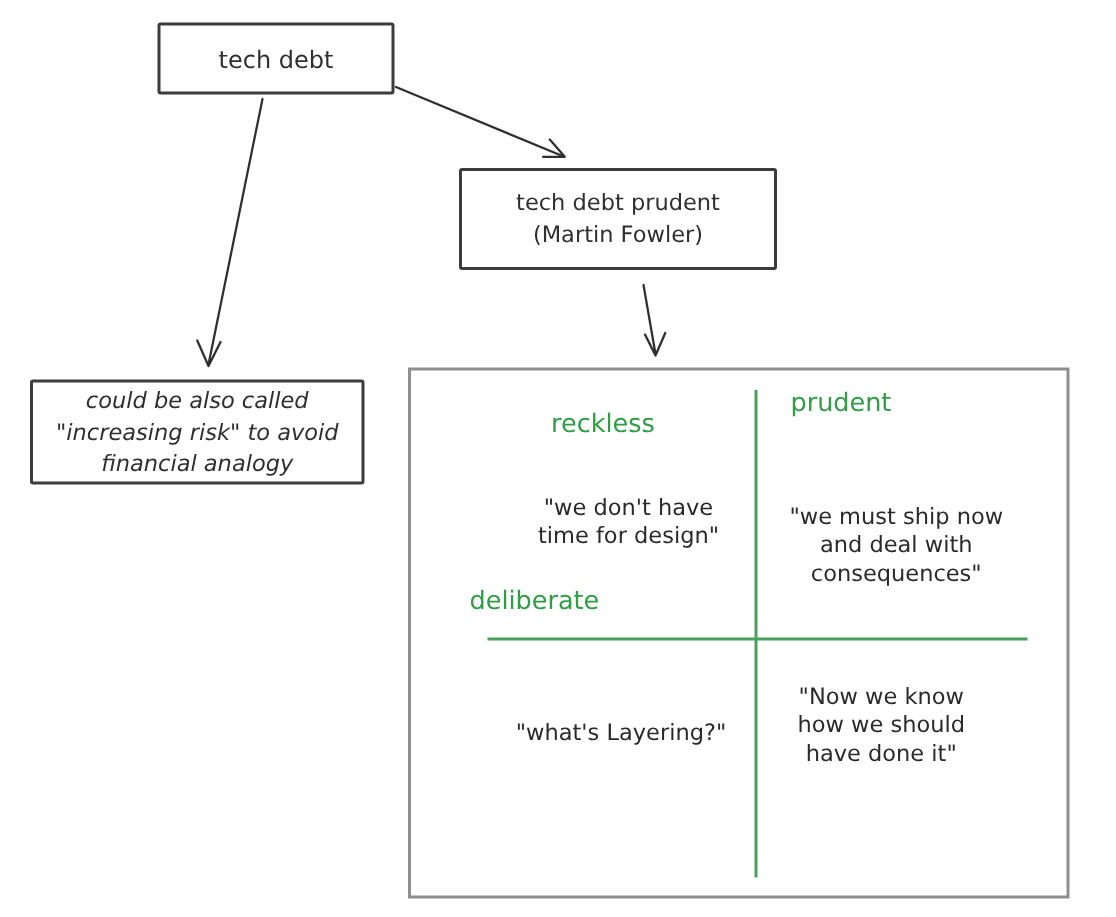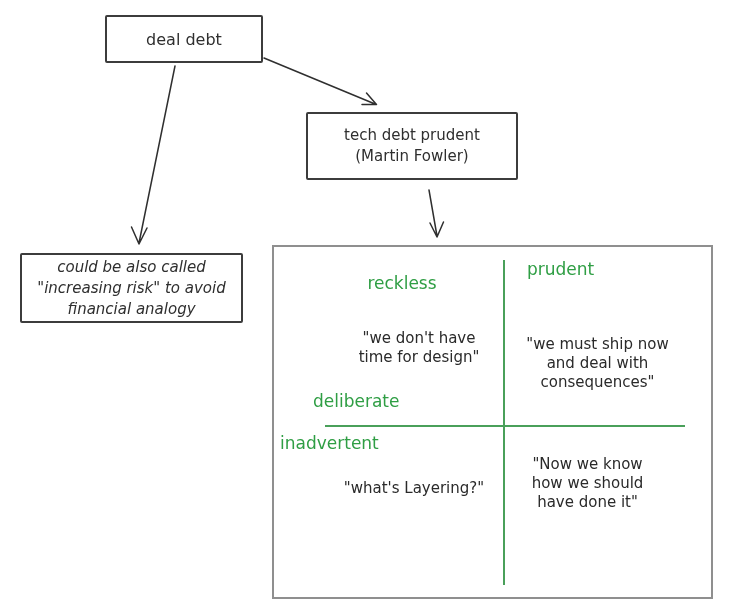--- a/index.html
+++ b/index.html
@@ -91,42 +91,41 @@
 
 <div class="canvas">
 
   <svg class="arrows" viewBox="0 0 744 611" xmlns="http://www.w3.org/2000/svg">
     <path d="M175,66 L139,243 M131.5,227 L139,244 L147,228"></path>
     <path d="M264,58 L375,104 M362,104.5 L376.5,104.5 M366.5,93 L376.5,104.5"></path>
     <path d="M429,190 L437,236 M430,223 L437,237 L443.5,222"></path>
   </svg>
 
   <div class="node node-tech-debt">
-    <span>deal debt</span>
+    <span>tech debt</span>
   </div>
 
   <div class="node node-quadrant-ref">
     <span>tech debt prudent
 (Martin Fowler)</span>
   </div>
 
   <div class="node node-note">
     <span>could be also called
 "increasing risk" to avoid
 financial analogy</span>
   </div>
 
   <div class="quadrant">
     <div class="q-vline"></div>
     <div class="q-hline"></div>
 
     <div class="q-label q-label-reckless">reckless</div>
     <div class="q-label q-label-prudent">prudent</div>
     <div class="q-label q-label-deliberate">deliberate</div>
-    <div class="q-label q-label-inadvertent">inadvertent</div>
 
     <div class="q-quote q-quote-1">"we don't have
 time for design"</div>
     <div class="q-quote q-quote-2">"we must ship now
 and deal with
 consequences"</div>
     <div class="q-quote q-quote-3">"what's Layering?"</div>
     <div class="q-quote q-quote-4">"Now we know
 how we should
 have done it"</div>

